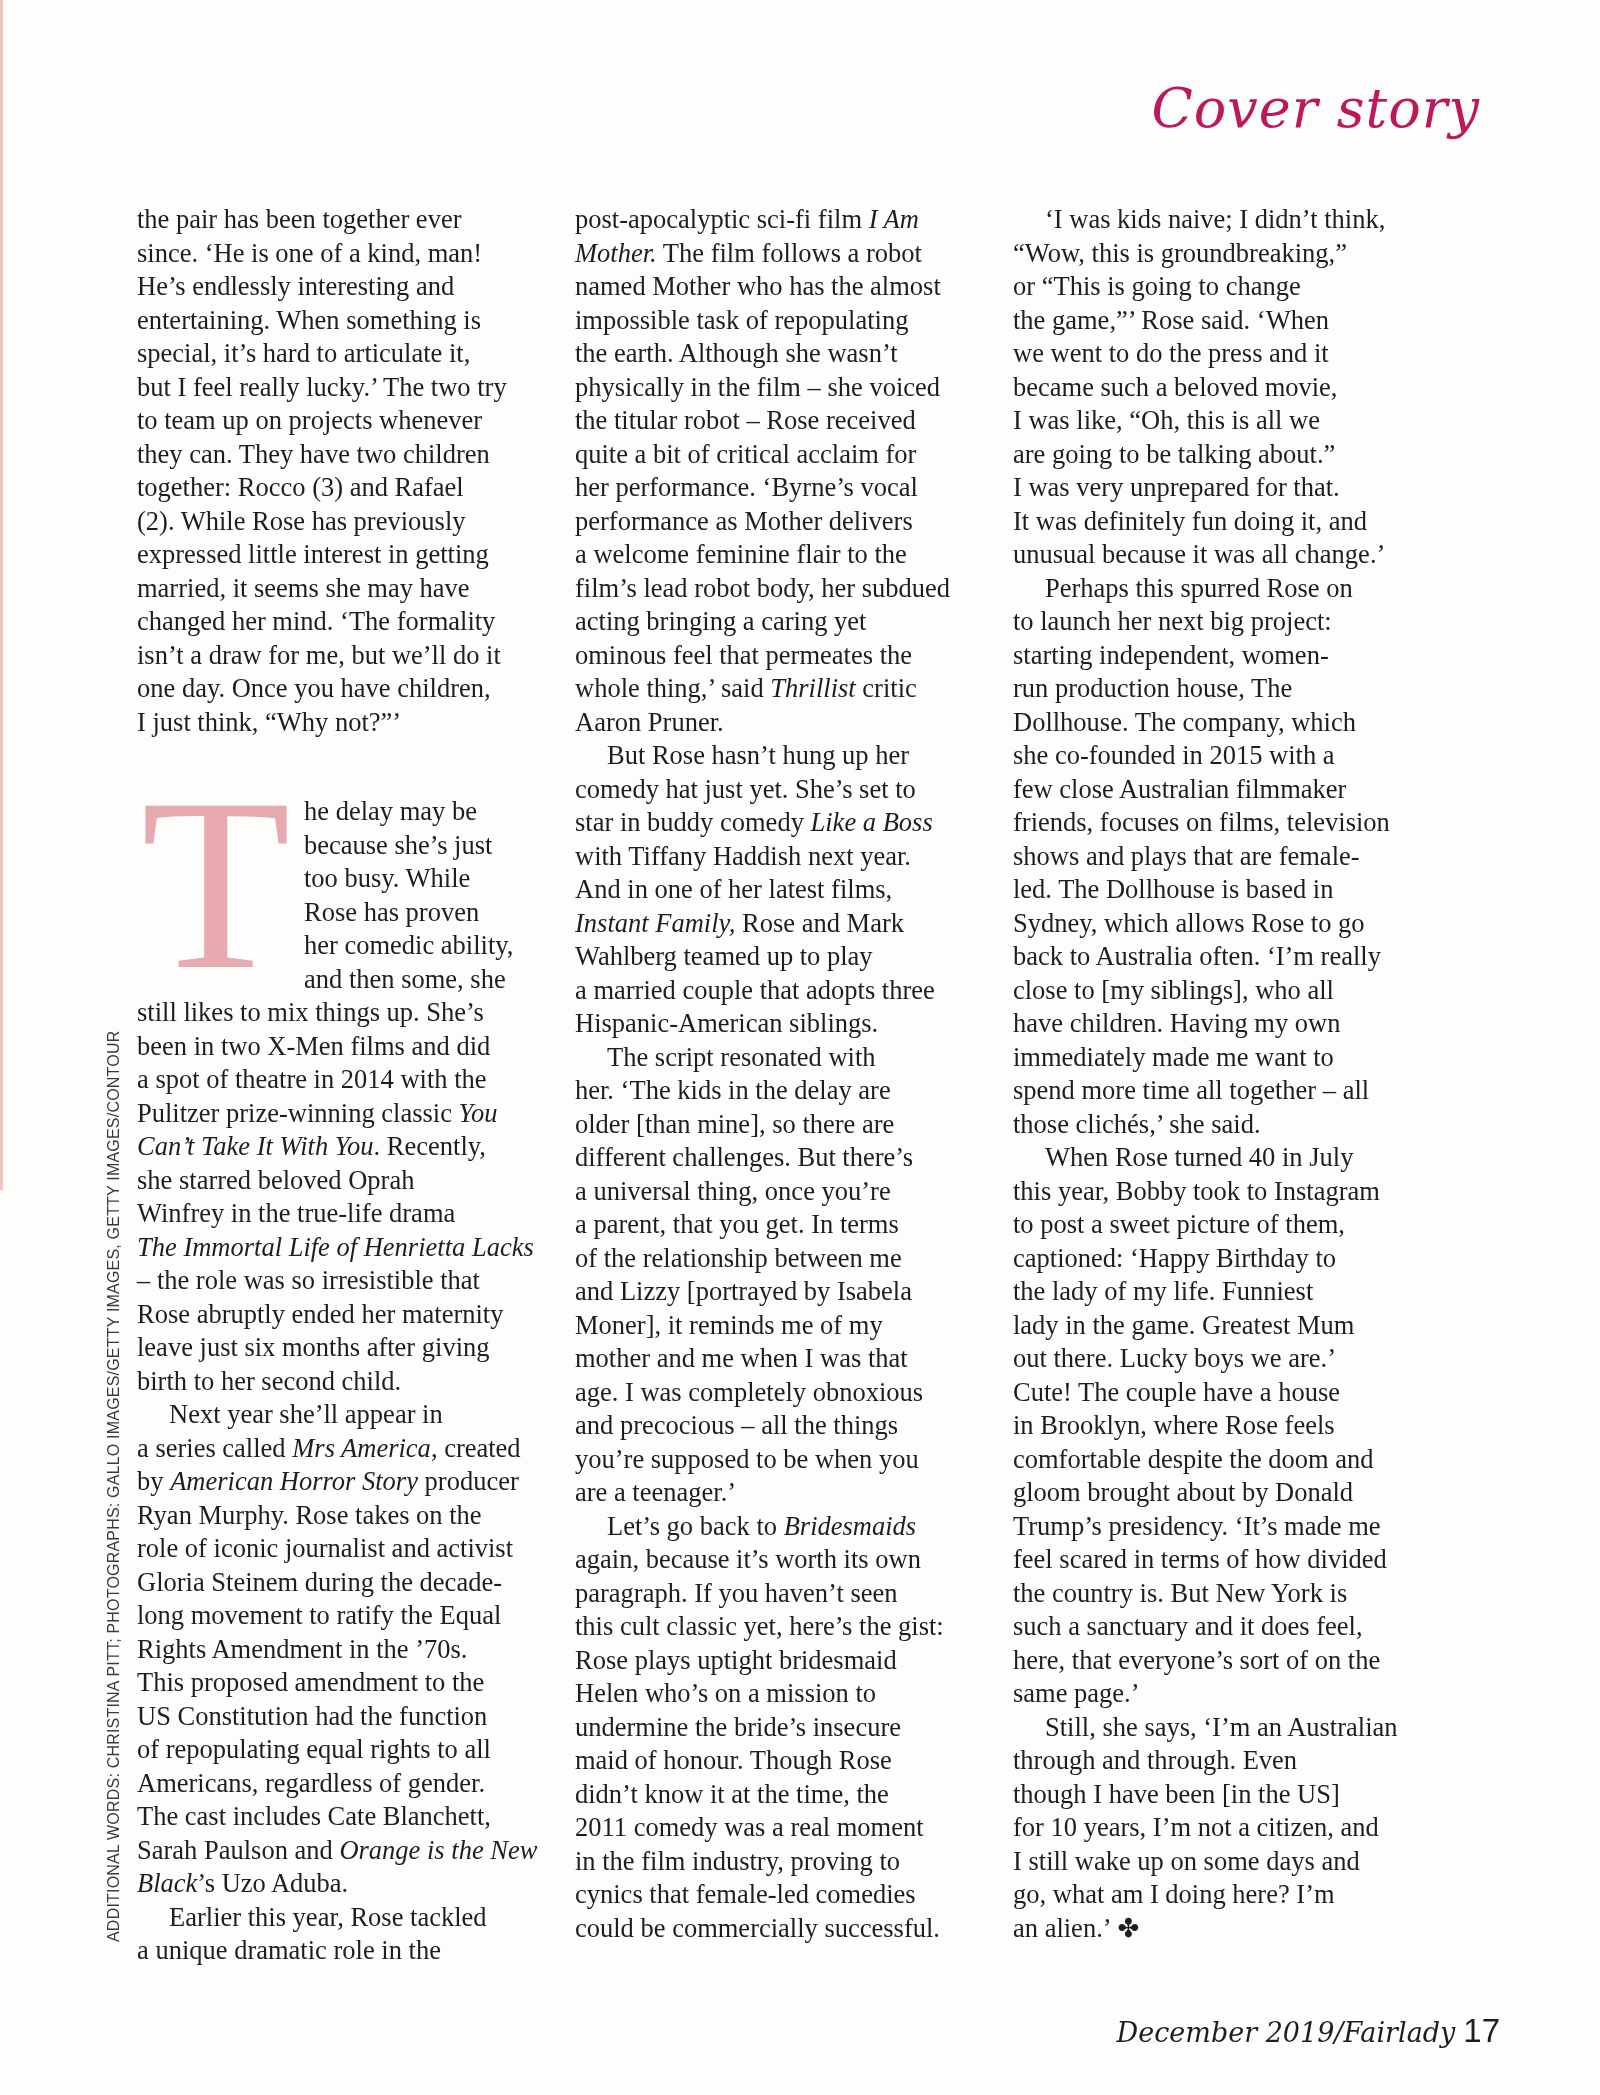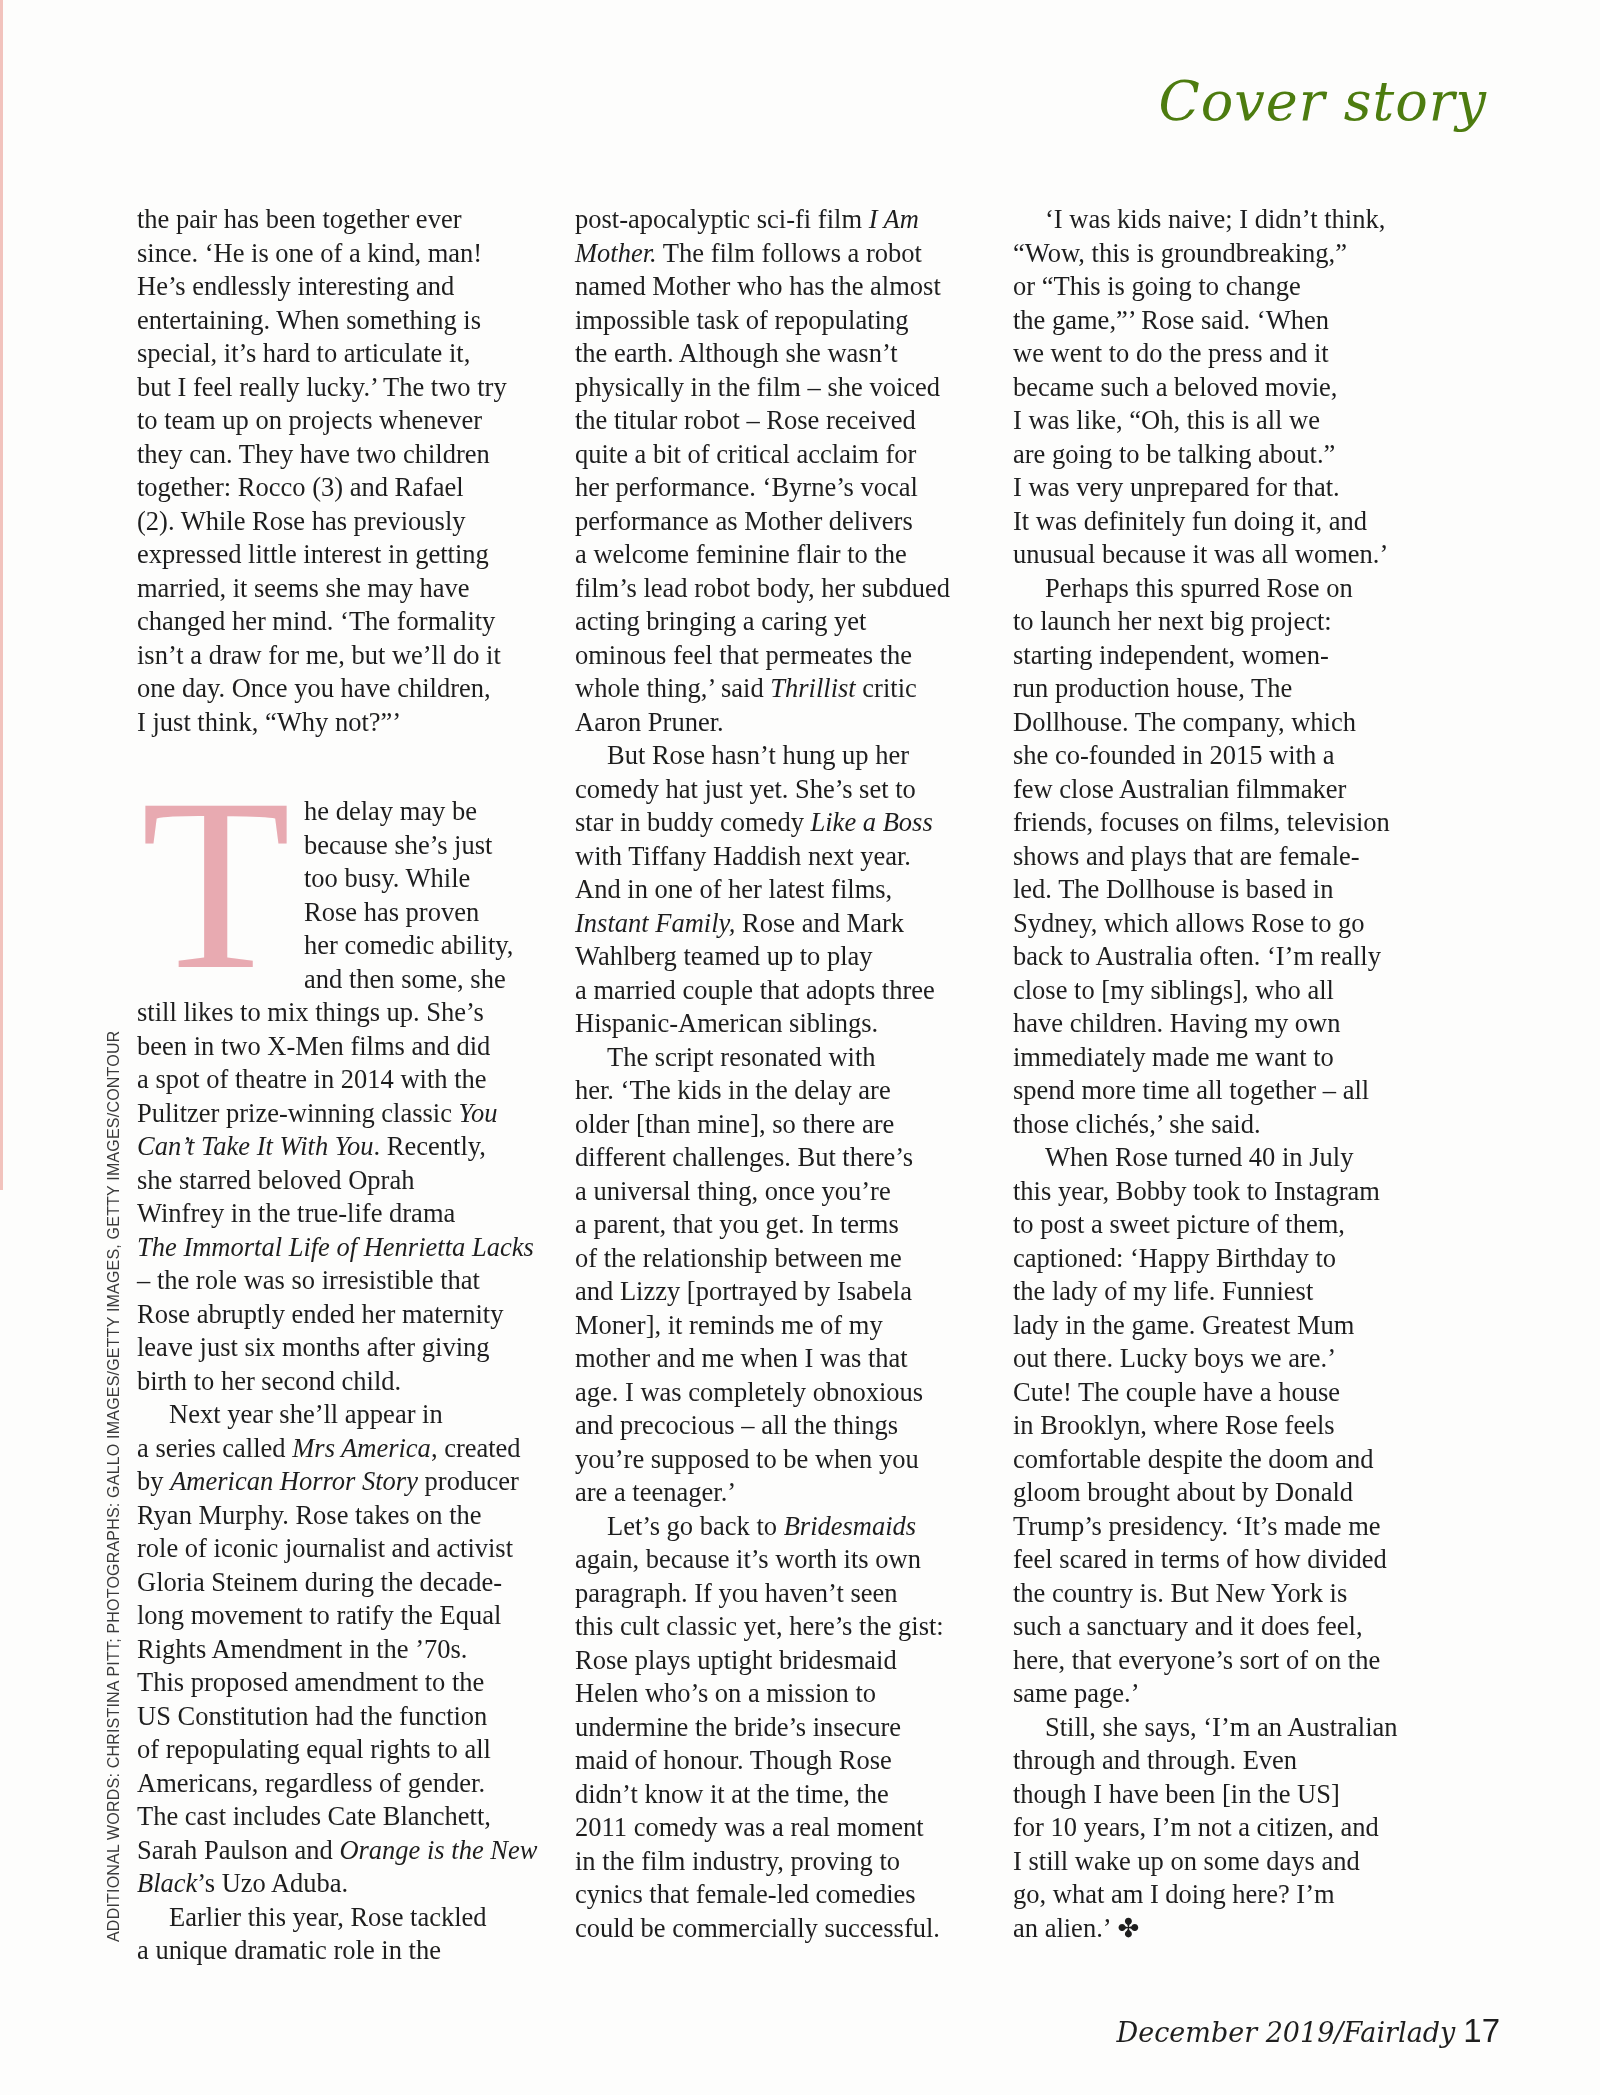--- a/index.html
+++ b/index.html
@@ -6,24 +6,24 @@
   body {
     width: 1600px; height: 2095px; position: relative; overflow: hidden;
     background: #fdfdfc; color: #1e1e1e;
     font-family: "Liberation Serif", "DejaVu Serif", serif;
   }
   .edge-strip {
     position: absolute; left: 0; top: 0; width: 3px; height: 1190px;
     background: #f2c3bd;
   }
   .section-title {
-    position: absolute; right: 105px; top: 62px; margin: 8px;
+    position: absolute; right: 105px; top: 62px; margin: 15px;
     font-family: "DejaVu Serif", "Liberation Serif", serif;
     font-style: italic; font-weight: normal; font-size: 54px;
-    letter-spacing: 1px; color: #4d7c0f;
+    letter-spacing: 1px; color: #be185d;
   }
   .credit {
     position: absolute; left: 105px; top: 1942px;
     transform-origin: 0 0; transform: rotate(-90deg);
     font-family: "Liberation Sans", "DejaVu Sans", sans-serif;
     font-size: 16px; letter-spacing: 0.2px; color: #3a3a3a; white-space: nowrap;
   }
   .column {
     position: absolute; top: 203px; width: 420px;
     font-size: 26.5px; line-height: 33.5px; color: #1e1e1e;
@@ -185,21 +185,21 @@
       <span class="line indent">‘I was kids naive; I didn’t think,</span>
       <span class="line">“Wow, this is groundbreaking,”</span>
       <span class="line">or “This is going to change</span>
       <span class="line">the game,”’ Rose said. ‘When</span>
       <span class="line">we went to do the press and it</span>
       <span class="line">became such a beloved movie,</span>
       <span class="line">I was like, “Oh, this is all we</span>
       <span class="line">are going to be talking about.”</span>
       <span class="line">I was very unprepared for that.</span>
       <span class="line">It was definitely fun doing it, and</span>
-      <span class="line">unusual because it was all women.’</span>
+      <span class="line">unusual because it was all change.’</span>
       <span class="line indent">Perhaps this spurred Rose on</span>
       <span class="line">to launch her next big project:</span>
       <span class="line">starting independent, women-</span>
       <span class="line">run production house, The</span>
       <span class="line">Dollhouse. The company, which</span>
       <span class="line">she co-founded in 2015 with a</span>
       <span class="line">few close Australian filmmaker</span>
       <span class="line">friends, focuses on films, television</span>
       <span class="line">shows and plays that are female-</span>
       <span class="line">led. The Dollhouse is based in</span>

